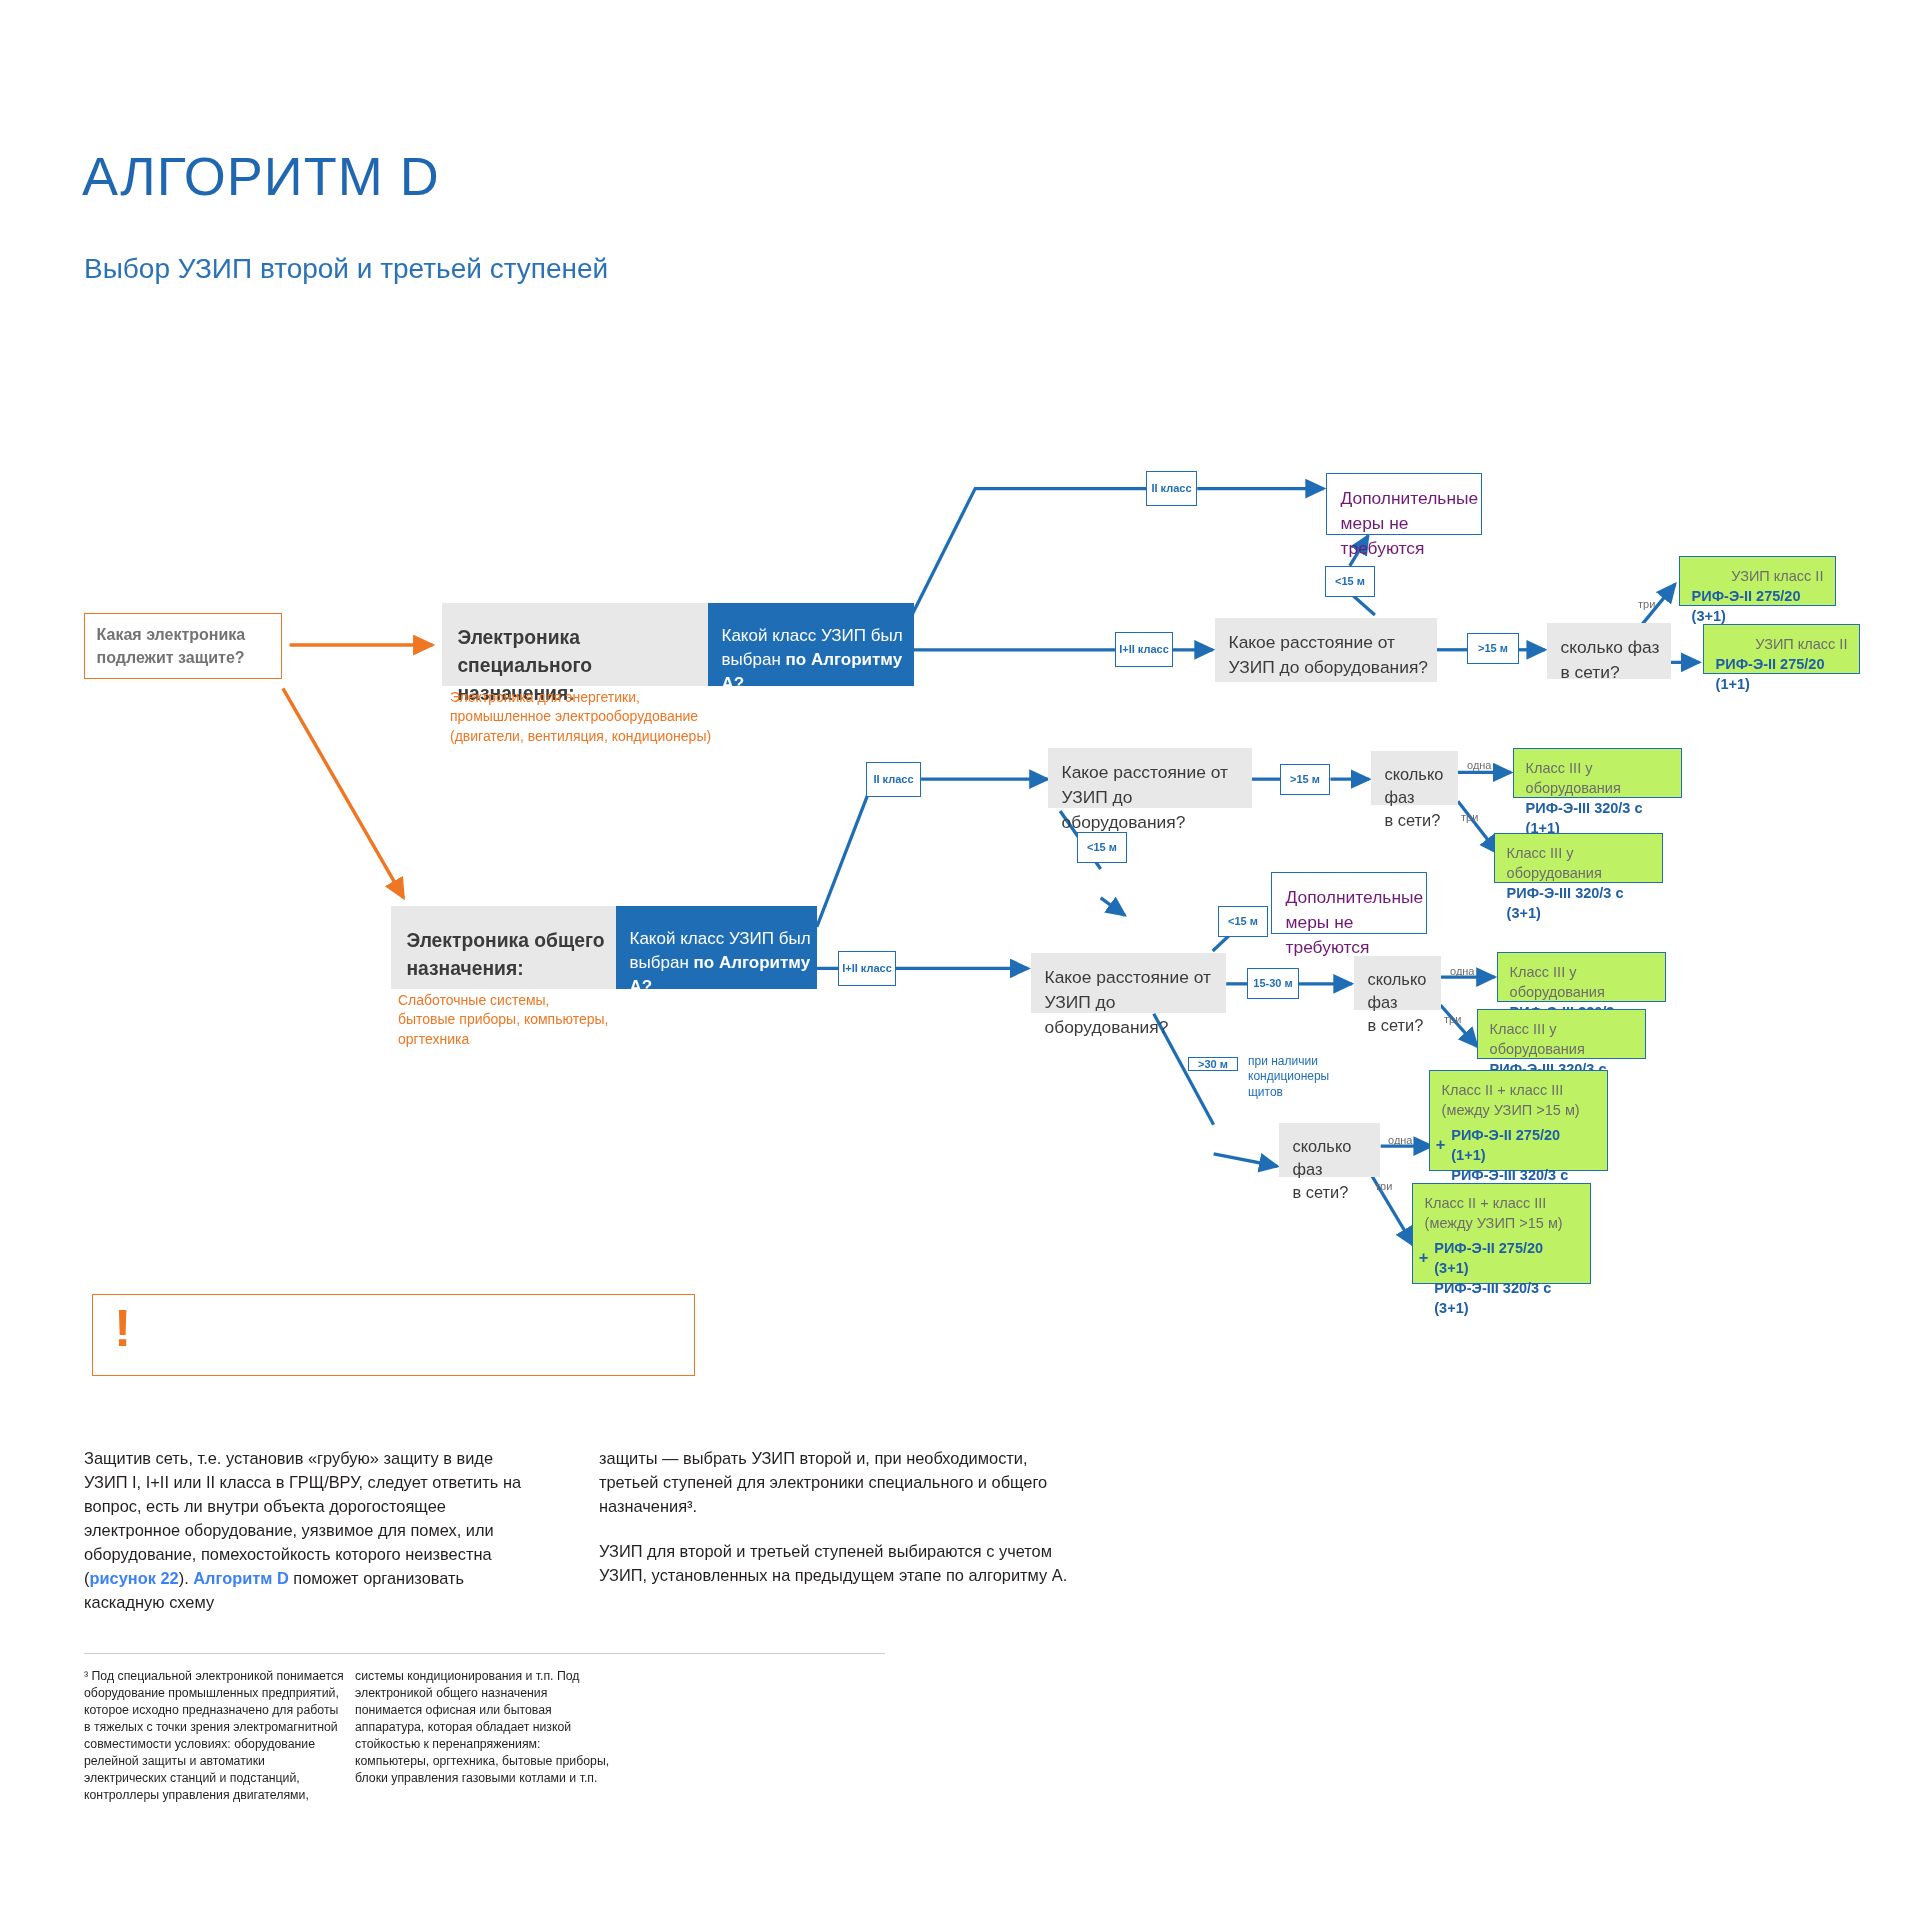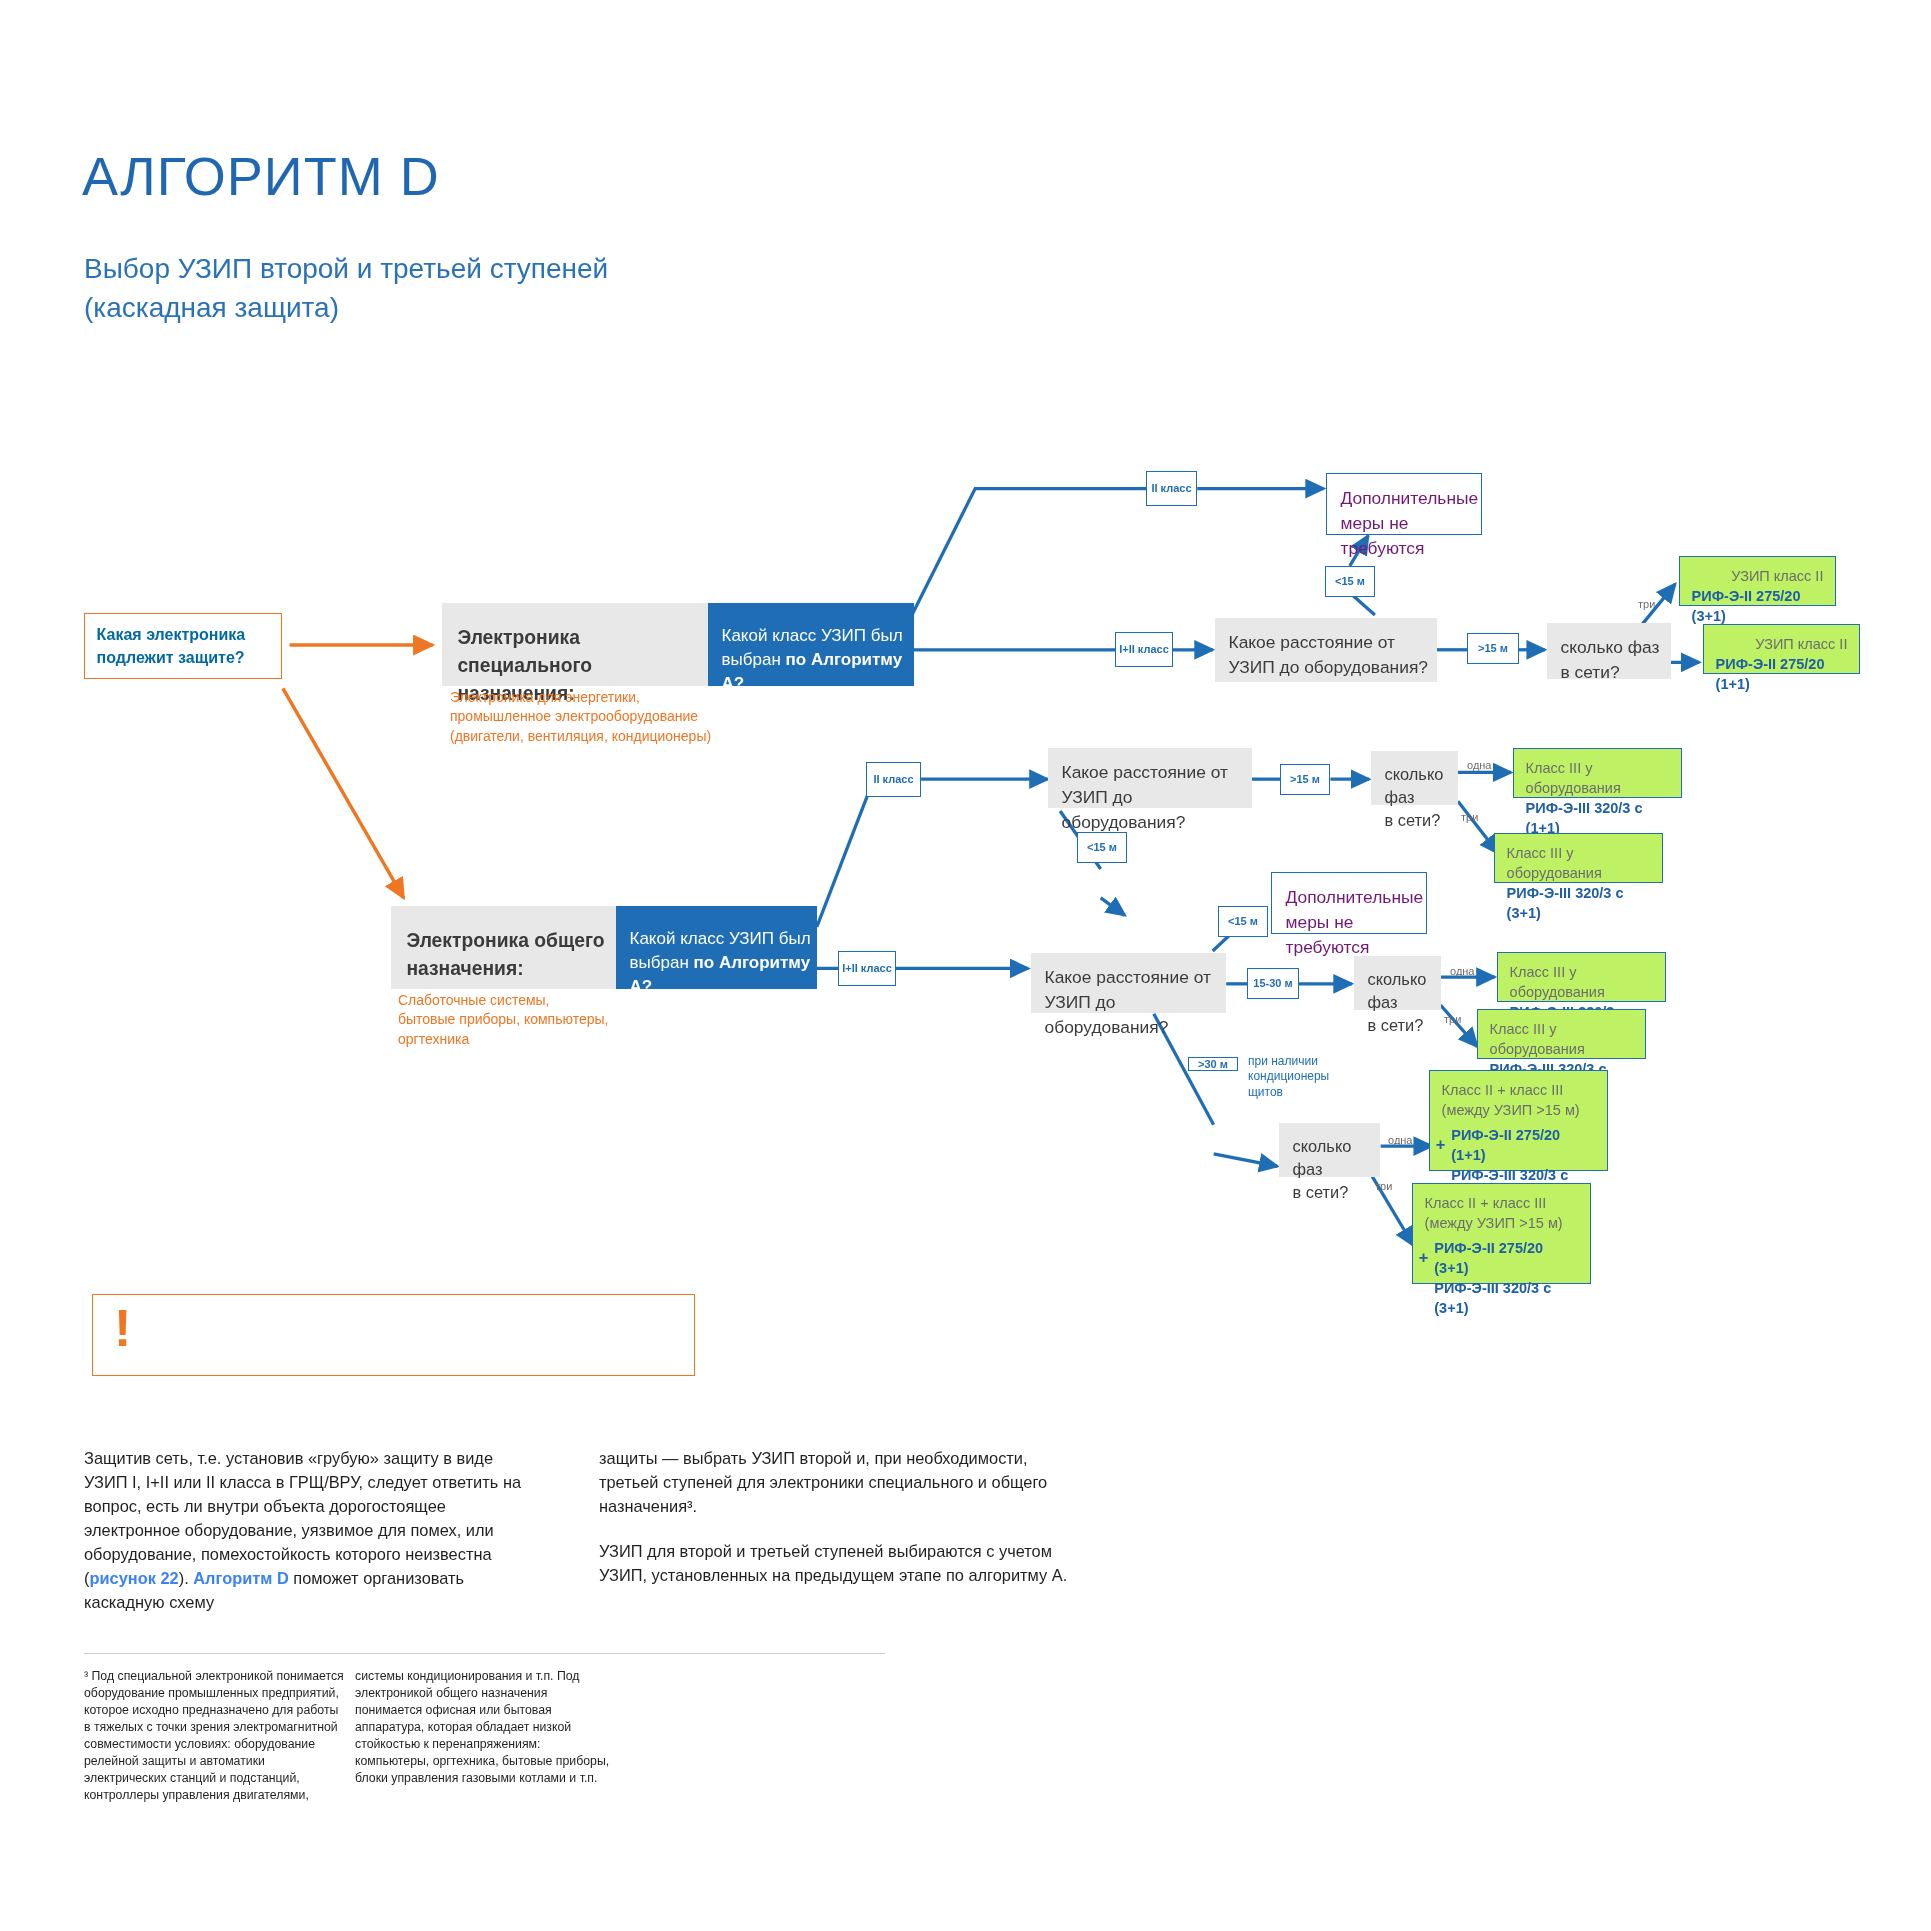--- a/index.html
+++ b/index.html
@@ -8,21 +8,21 @@
 
   
   .title{position:absolute;left:82px;top:145px;font-size:54px;font-weight:400;color:#1f67b0;letter-spacing:1px;white-space:nowrap;}
   .subtitle{position:absolute;left:84px;top:249px;font-size:28px;line-height:39px;color:#2a72b8;font-weight:400;}
 
   
   .flow{position:absolute;left:0;top:0;width:1931px;height:1931px;}
   svg.edges{position:absolute;left:0;top:0;width:1931px;height:1931px;overflow:visible;}
 
   .node{position:absolute;box-sizing:border-box;}
-  .n-orange{background:#ffffff;border:1.7px solid #ef7622;color:#0369a1;}
+  .n-orange{background:#ffffff;border:1.7px solid #ef7622;color:#737373;}
 
   .nodeTxt{font-size:17px;line-height:24px;}
   .bold{font-weight:700;}
 
   .cat-title{position:absolute;box-sizing:border-box;background:#e8e8e8;color:#3b3b3b;font-weight:700;font-size:19.3px;line-height:28px;padding:21px 0 0 15.4px;}
   .cat-q{position:absolute;box-sizing:border-box;background:#1f6eb5;color:#fff;font-size:17px;line-height:24px;padding:21px 0 0 13.5px;}
   .cat-sub{position:absolute;color:#ef7622;font-size:14px;line-height:19.3px;}
 
   .qbox{position:absolute;box-sizing:border-box;background:#e8e8e8;color:#3b3b3b;font-size:17.4px;line-height:25px;padding:11.6px 0 0 13.5px;}
 
@@ -50,21 +50,20 @@
   .fn{position:absolute;font-size:12.3px;line-height:17px;color:#231f20;}
 </style>
 </head>
 <body>
 
 <div class="page">
 
   <div class="title">АЛГОРИТМ D</div>
   <div class="subtitle">
     <div>Выбор УЗИП второй и третьей ступеней</div>
-    <div>(каскадная защита)</div>
   </div>
 
   <div class="flow">
 
     <svg class="edges" viewBox="0 0 2000 2000">
       <defs>
         <marker id="arrB" markerWidth="7" markerHeight="7" refX="5.6" refY="3" orient="auto">
           <path d="M0,0 L6.4,3 L0,6 z" fill="#1f6eb5"></path>
         </marker>
         <marker id="arrO" markerWidth="7" markerHeight="7" refX="5.6" refY="3" orient="auto">

